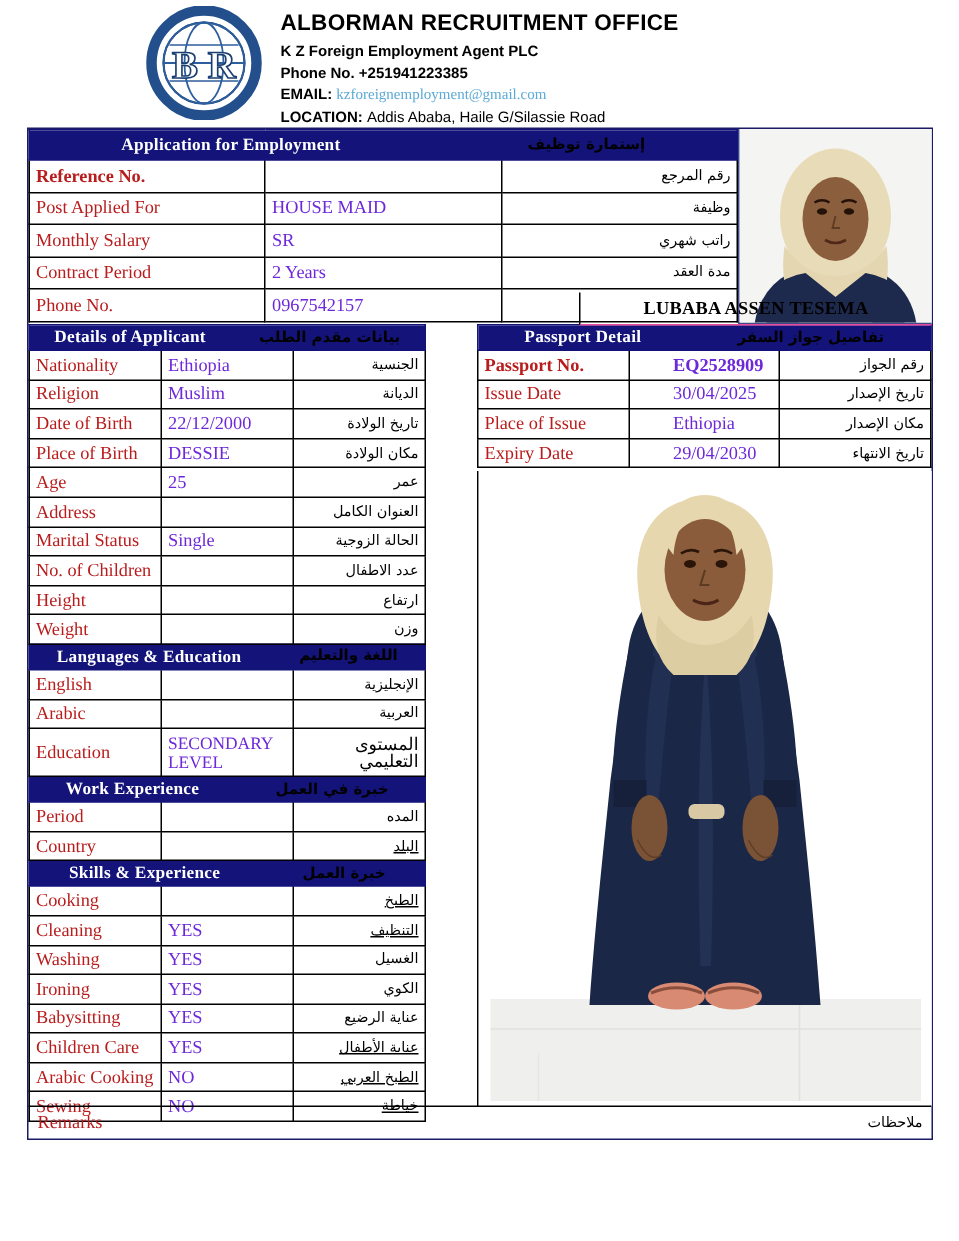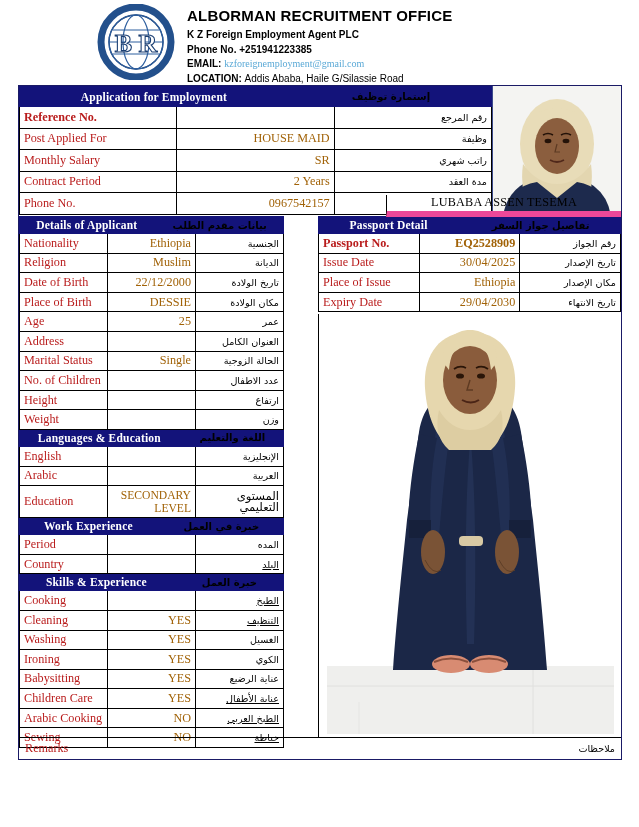--- a/index.html
+++ b/index.html
@@ -46,43 +46,43 @@
     font-weight: bold; text-align:center;
     font-family: "Liberation Serif", serif;
     border: 1px solid #13137a !important;
   }
   .bar .en { font-size: 11.5px; letter-spacing:.2px; }
   .bar .ar { font-size: 10px; font-family:"DejaVu Sans", sans-serif; }
   .bar-split { display:flex; align-items:center; justify-content:space-around; height:100%;gap:11px; }
 
   .lbl-en { font-size: 12.2px; text-align: left; color:#b91c1c; }
   .lbl-en.b { font-weight: bold; }
-  .val { font-size: 12.2px; text-align: right; color:#a16207; }
+  .val { font-size: 12.2px; text-align: left; color:#6d28d9; }
   .val.b { font-weight: bold; }
   .ar {
     font-family: "DejaVu Sans", "Liberation Sans", sans-serif;
     font-size: 9.6px; direction: rtl; text-align: right; color:#000;
   }
 
   
   .top-table { position:absolute; left:0; top:0; width: 473px; }
   .top-table td { height: 21.5px; }
   .top-table tr.head td { height: 20px; }
 
   
   .photo-head {
     position:absolute; right:0; top:0; width: 129px; height: 130px;
     border-left: 1px solid #3b4a8c; border-bottom:1px solid #3b4a8c;
     overflow:hidden; background:#fff;
   }
   .name-row {
     position:absolute; right:0; top:109px; width:235px; height:21.5px;
     display:flex; align-items:center; justify-content:center;
-    font-weight:normal; font-size:12.2px; letter-spacing:.2px;
-    border-left:1px solid #000; border-bottom:6px solid #ec4899; background:transparent;
+    font-weight:bold; font-size:12.2px; letter-spacing:.2px;
+    border-left:1px solid #000; border-bottom:1px solid #ec4899; background:transparent;
     z-index: 3;
   }
 
   
   .left-table { position:absolute; left:0; top:130px; width: 265px; }
   .left-table td { height: 19.6px; }
   .left-table td.lbl-en { width: 93px; }
   .left-table td.val { width: 121px; }
   .left-table td.ar { width: 85px; }
 

